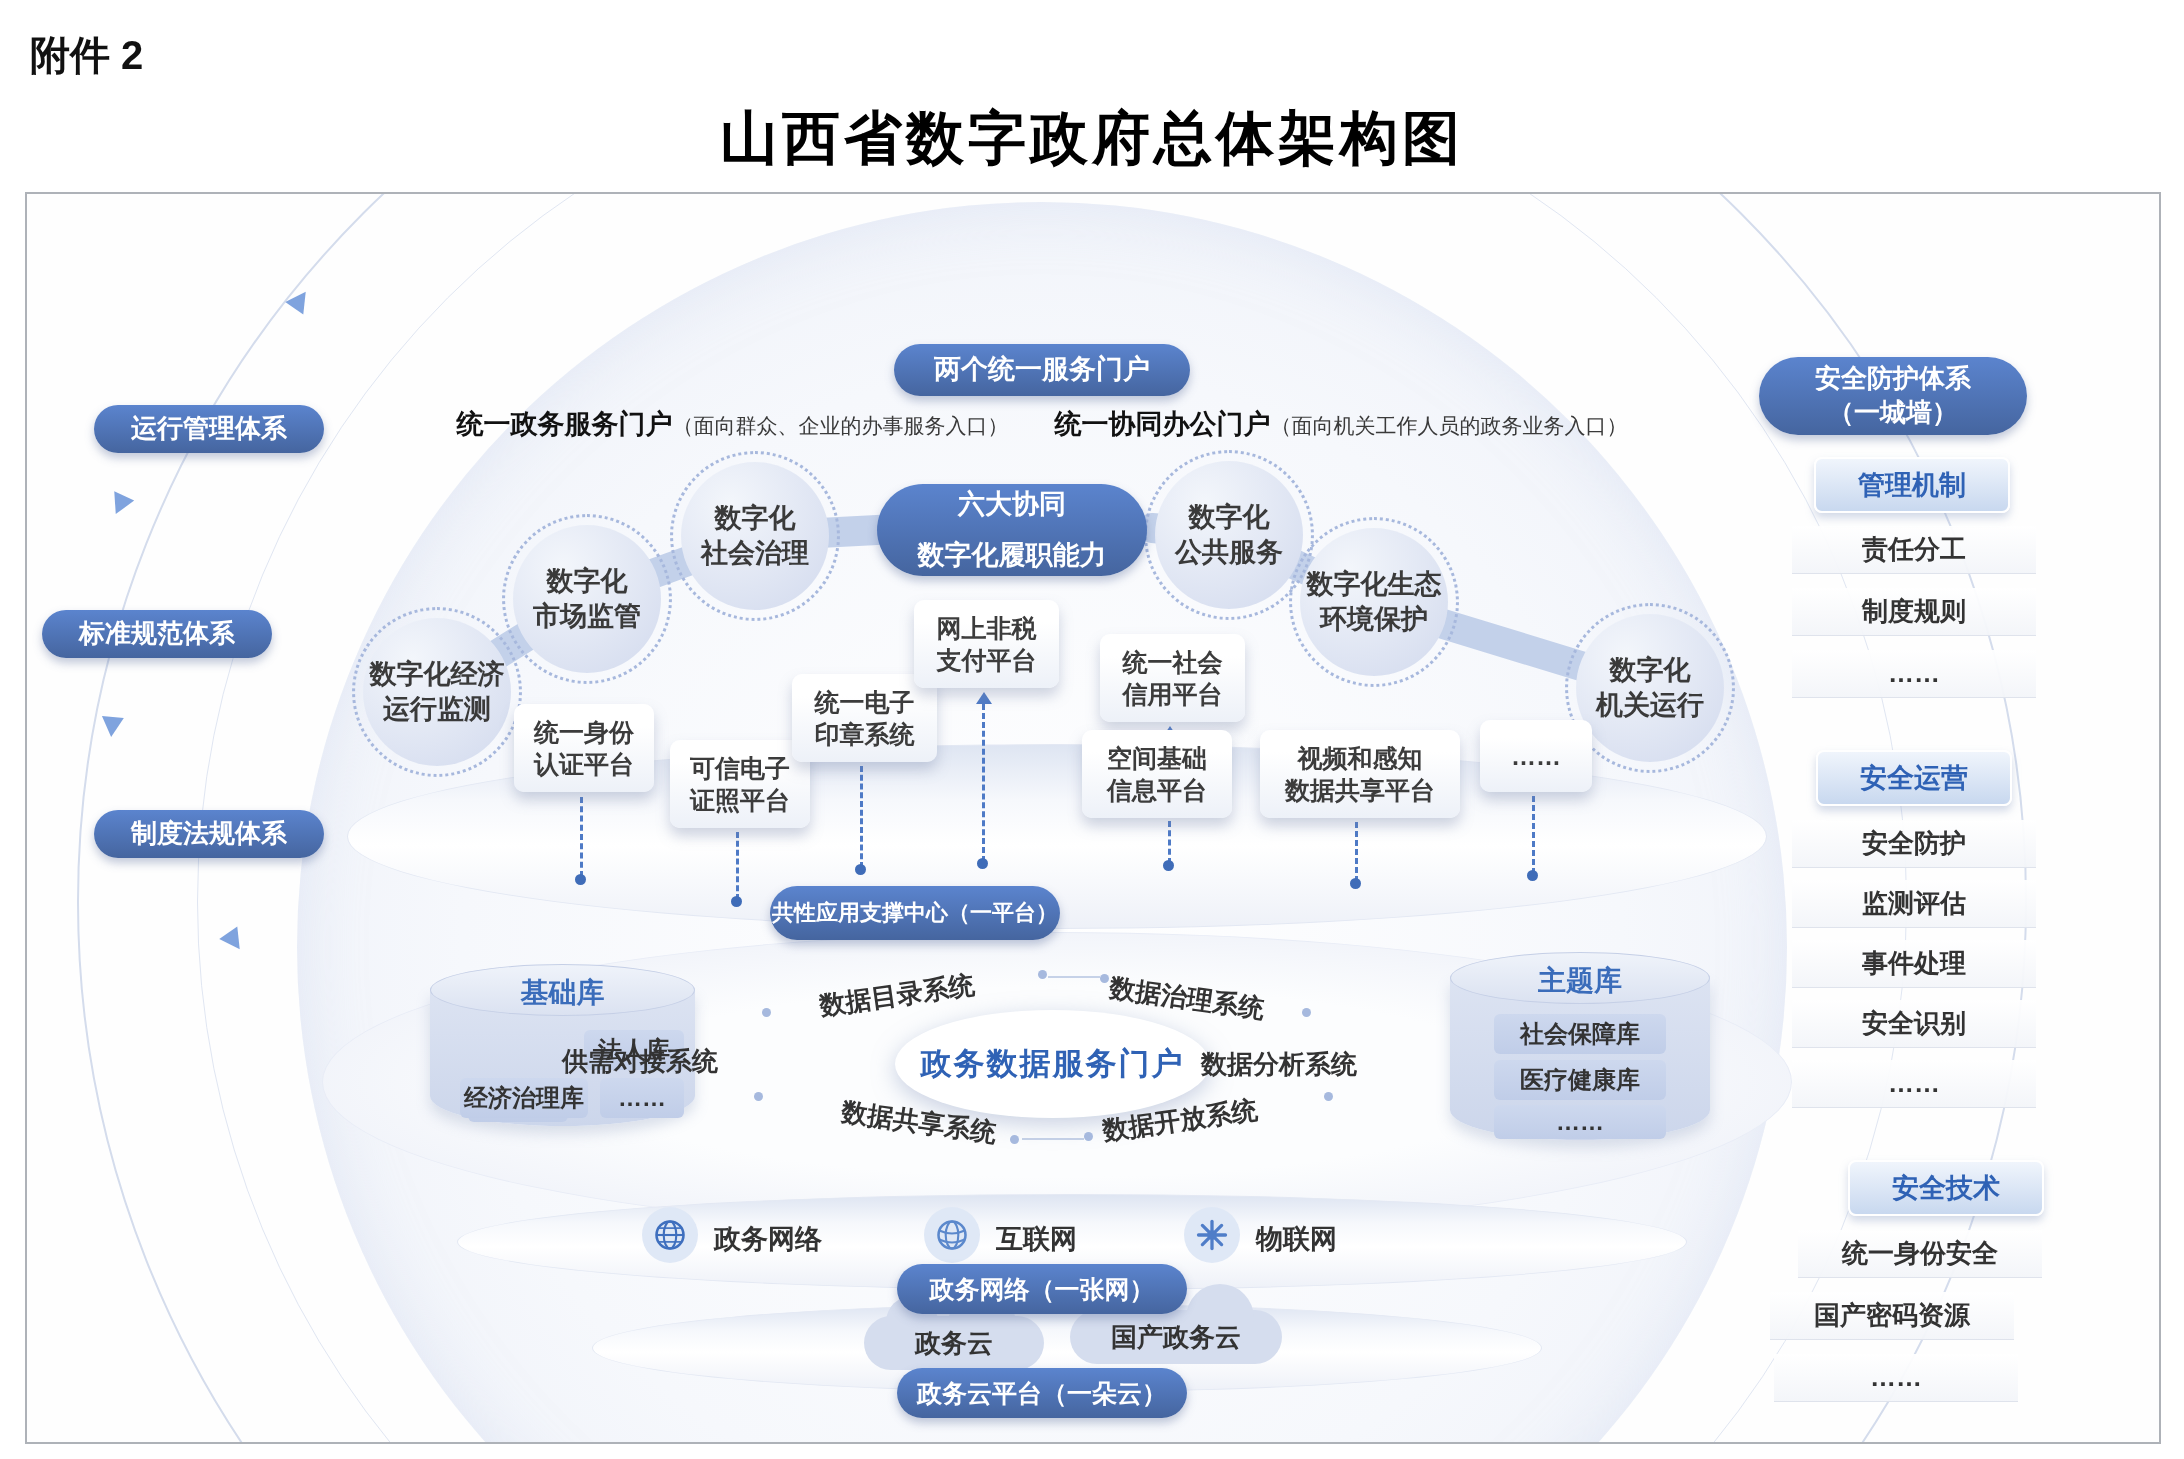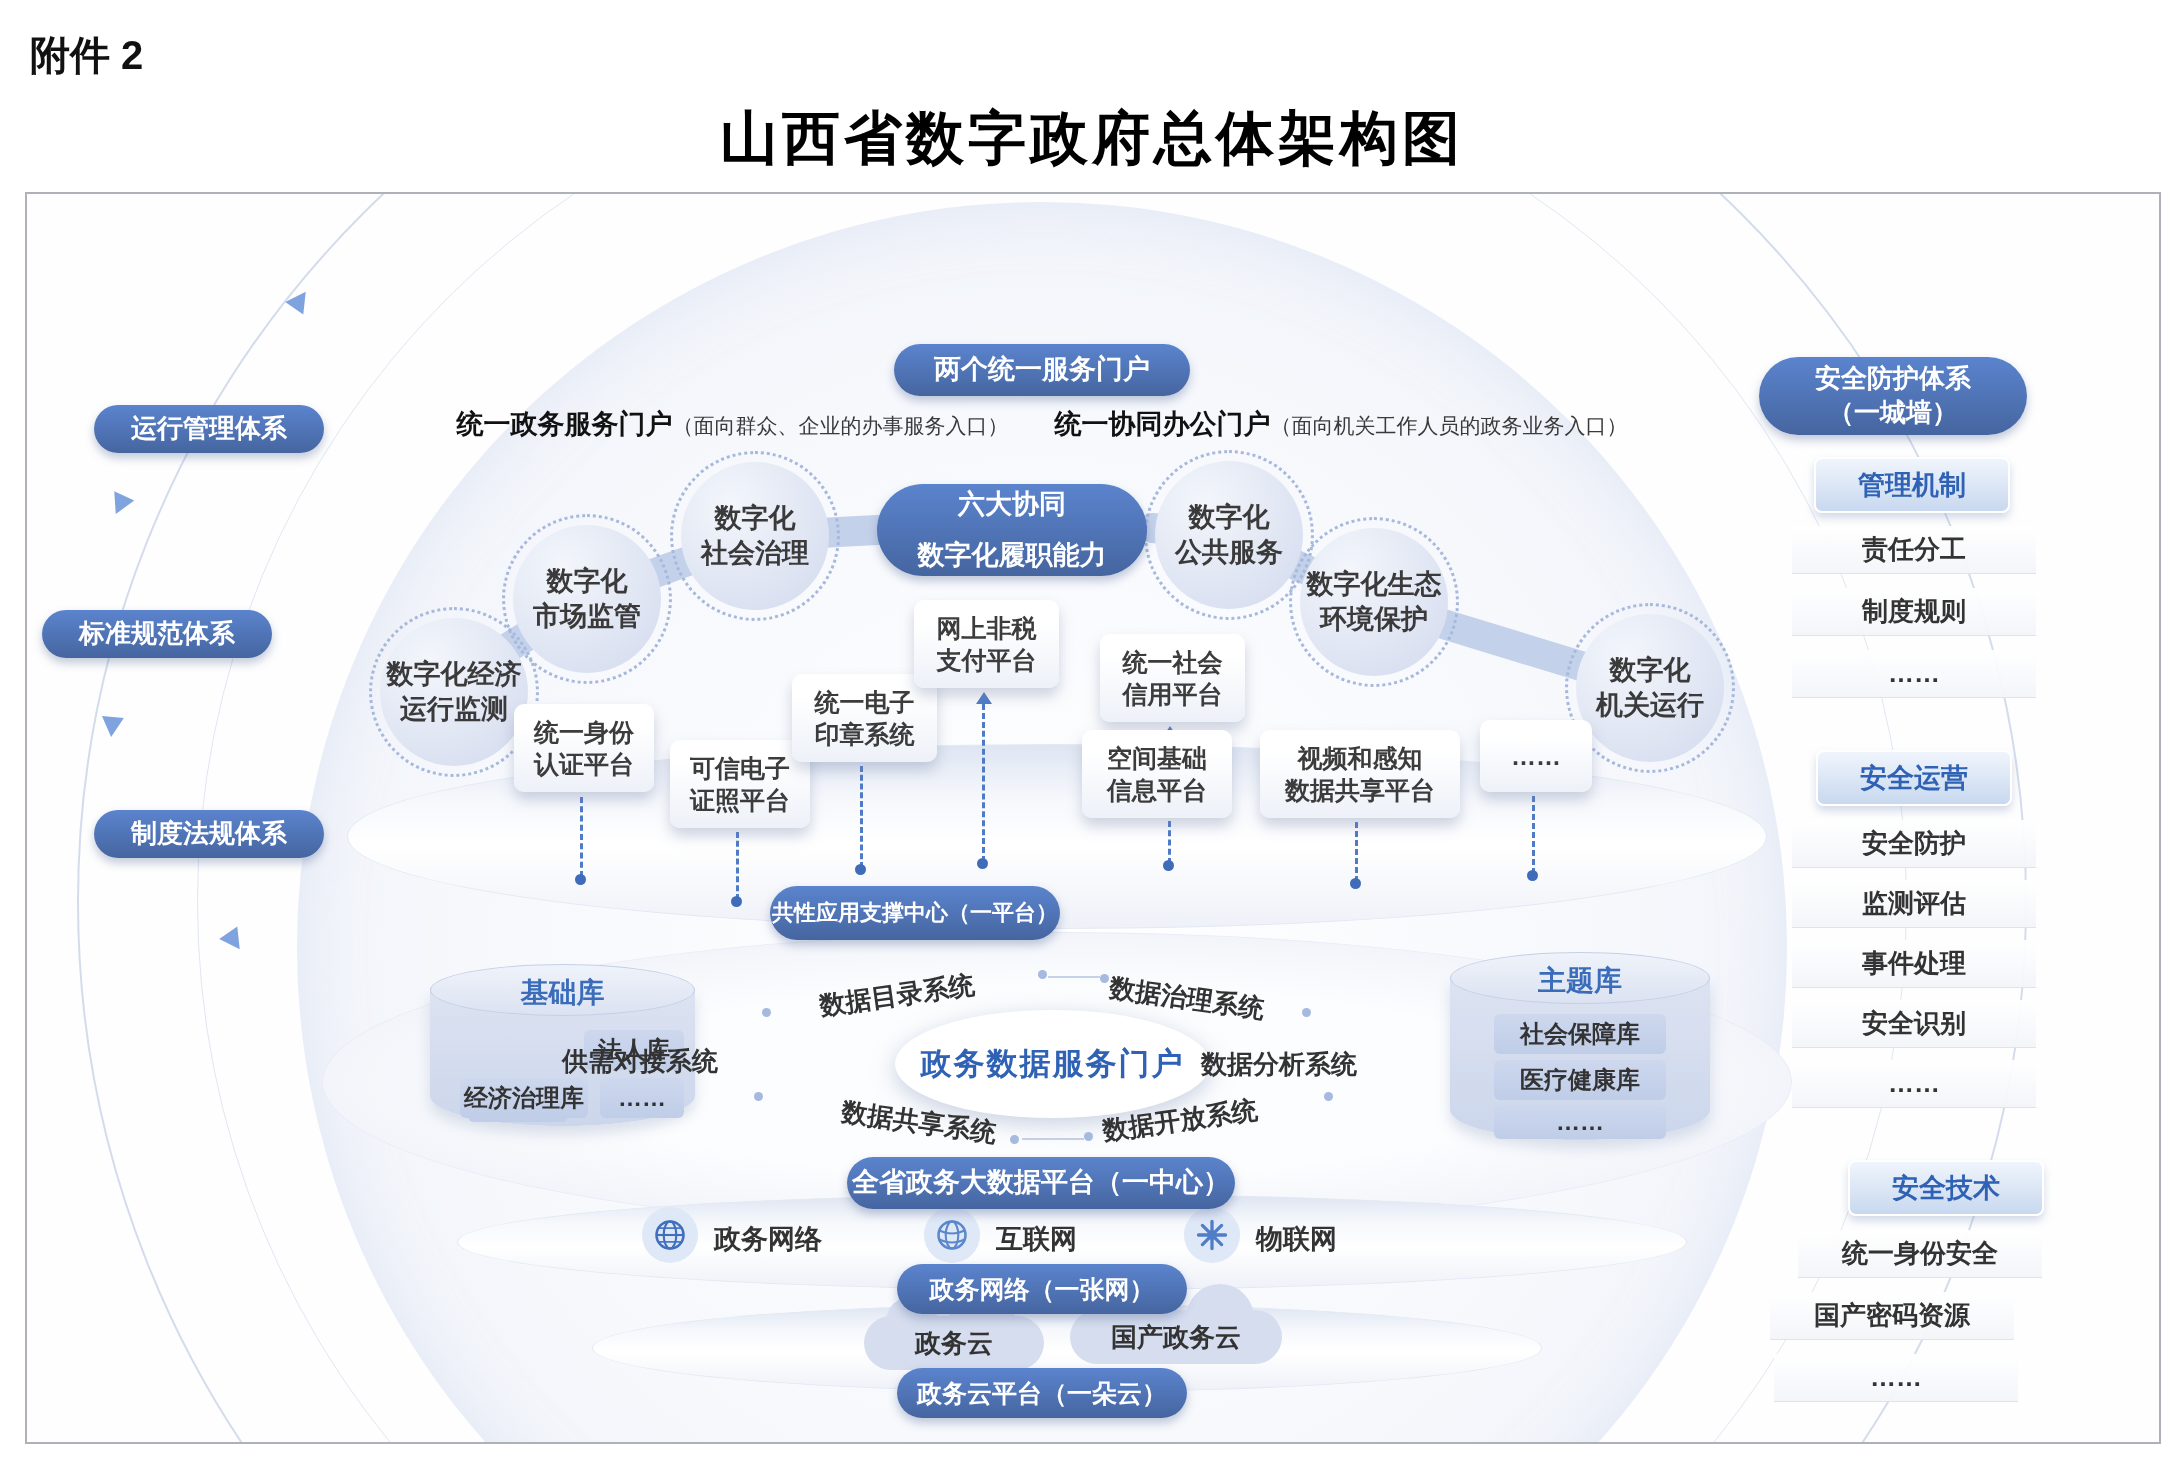--- a/index.html
+++ b/index.html
@@ -147,21 +147,21 @@
         </span>
       </div>
 
       <div class="cap-seg" style="left:418px; top:628px; width:185px; transform:rotate(-32deg);"></div>
       <div class="cap-seg" style="left:577px; top:550px; width:185px; transform:rotate(-20deg);"></div>
       <div class="cap-seg" style="left:749px; top:515px; width:175px; transform:rotate(-3deg);"></div>
       <div class="cap-seg" style="left:1135px; top:514px; width:100px; transform:rotate(5deg);"></div>
       <div class="cap-seg" style="left:1218px; top:551px; width:165px; transform:rotate(25deg);"></div>
       <div class="cap-seg" style="left:1365px; top:628px; width:290px; transform:rotate(17deg);"></div>
 
-      <div class="circle" style="left:367px; top:605px;">
+      <div class="circle" style="left:350px; top:605px;">
         <span>数字化经济</span>
         <span>运行监测</span>
       </div>
       <div class="circle" style="left:500px; top:512px;">
         <span>数字化</span>
         <span>市场监管</span>
       </div>
       <div class="circle" style="left:668px; top:449px;">
         <span>数字化</span>
         <span>社会治理</span>
@@ -273,23 +273,20 @@
       <div class="sdot" style="left:1036px; top:968px;"></div>
       <div class="sdot" style="left:1098px; top:972px;"></div>
       <div class="sdot" style="left:1300px; top:1006px;"></div>
       <div class="sdot" style="left:1322px; top:1090px;"></div>
       <div class="sdot" style="left:1008px; top:1133px;"></div>
       <div class="sdot" style="left:1082px; top:1130px;"></div>
       <div class="sdot" style="left:752px; top:1090px;"></div>
       <div class="mini-line" style="left:1020px; top:1136px; width:62px;"></div>
       <div class="mini-line" style="left:1046px; top:974px; width:52px;"></div>
 
-      <div class="pill" style="left:845px; top:1155px; width:388px; height:52px; font-size:27px;">
-        <span>全省政务大数据平台（一中心）</span>
-      </div>
 
       <div class="band" style="left:455px; top:1192px; width:1230px; height:96px;"></div>
 
       <div class="net-icon" style="left:640px; top:1205px;">
         <svg width="36" height="36" viewBox="0 0 24 24">
             <circle cx="12" cy="12" r="9" fill="none" stroke="#3f6fbe" stroke-width="1.7"></circle>
             <ellipse cx="12" cy="12" rx="4.2" ry="9" fill="none" stroke="#3f6fbe" stroke-width="1.4"></ellipse>
             <line x1="3" y1="12" x2="21" y2="12" stroke="#3f6fbe" stroke-width="1.4"></line>
             <line x1="4.6" y1="7.4" x2="19.4" y2="7.4" stroke="#3f6fbe" stroke-width="1.1"></line>
             <line x1="4.6" y1="16.6" x2="19.4" y2="16.6" stroke="#3f6fbe" stroke-width="1.1"></line>

